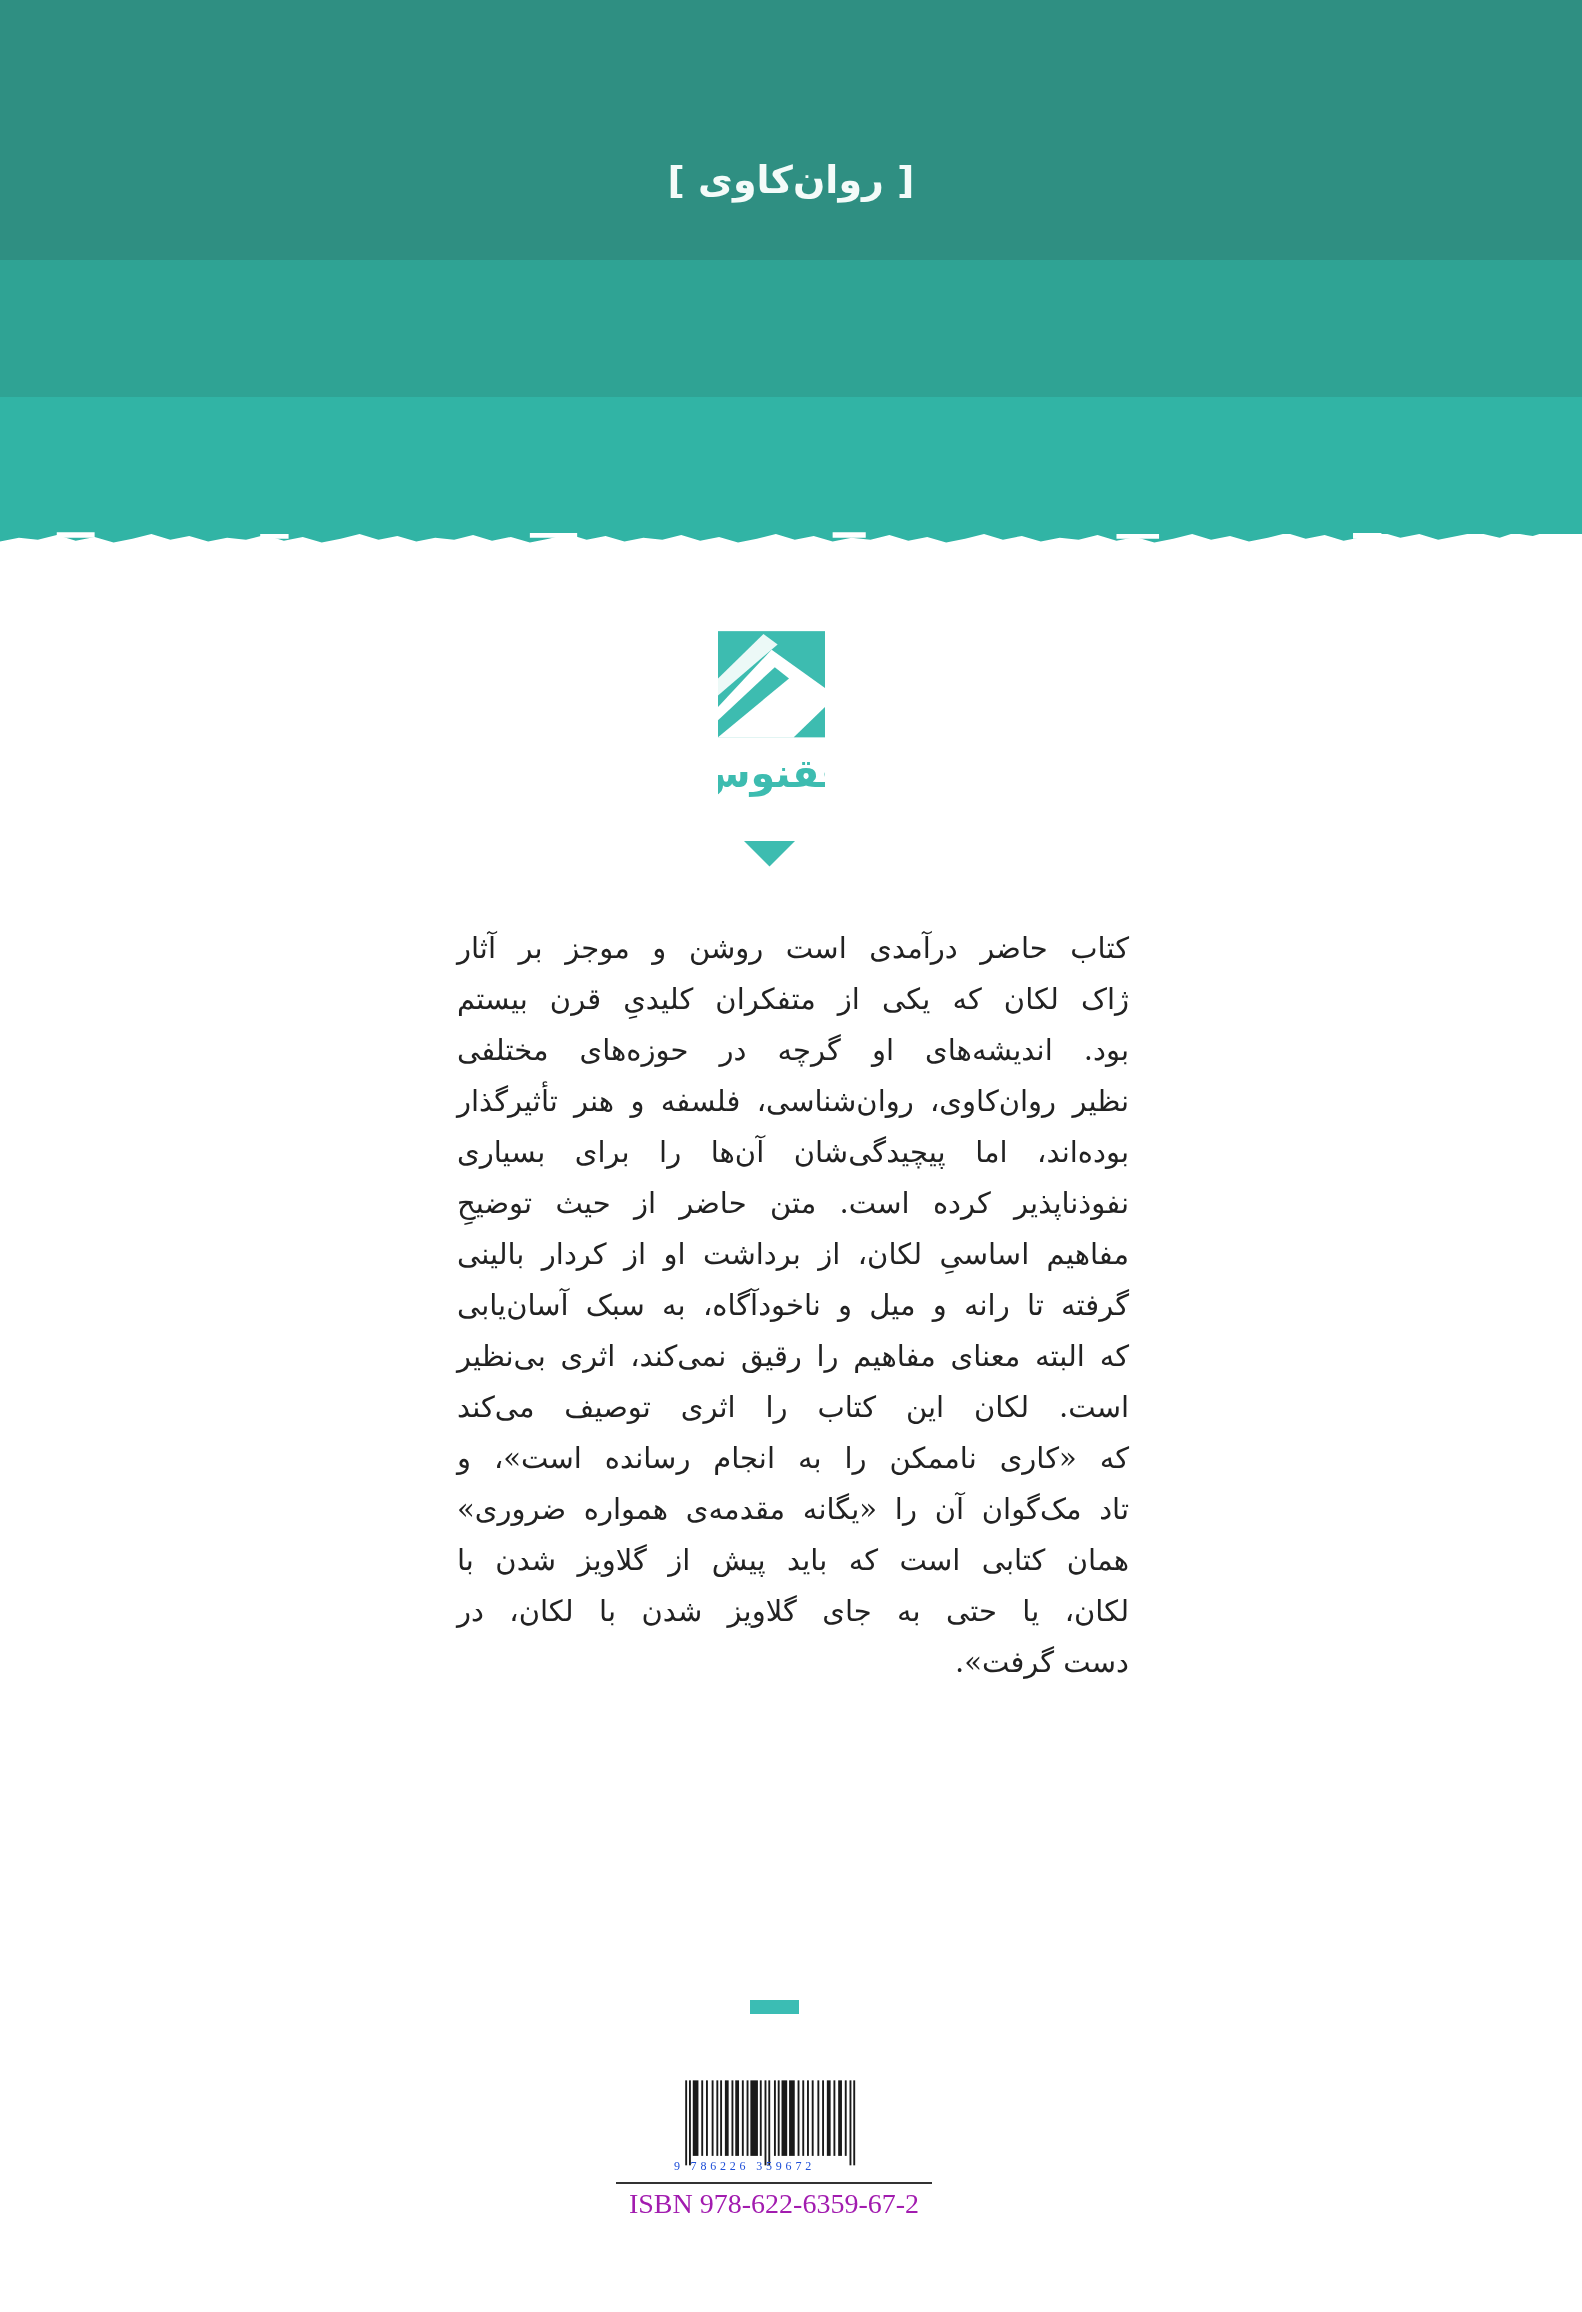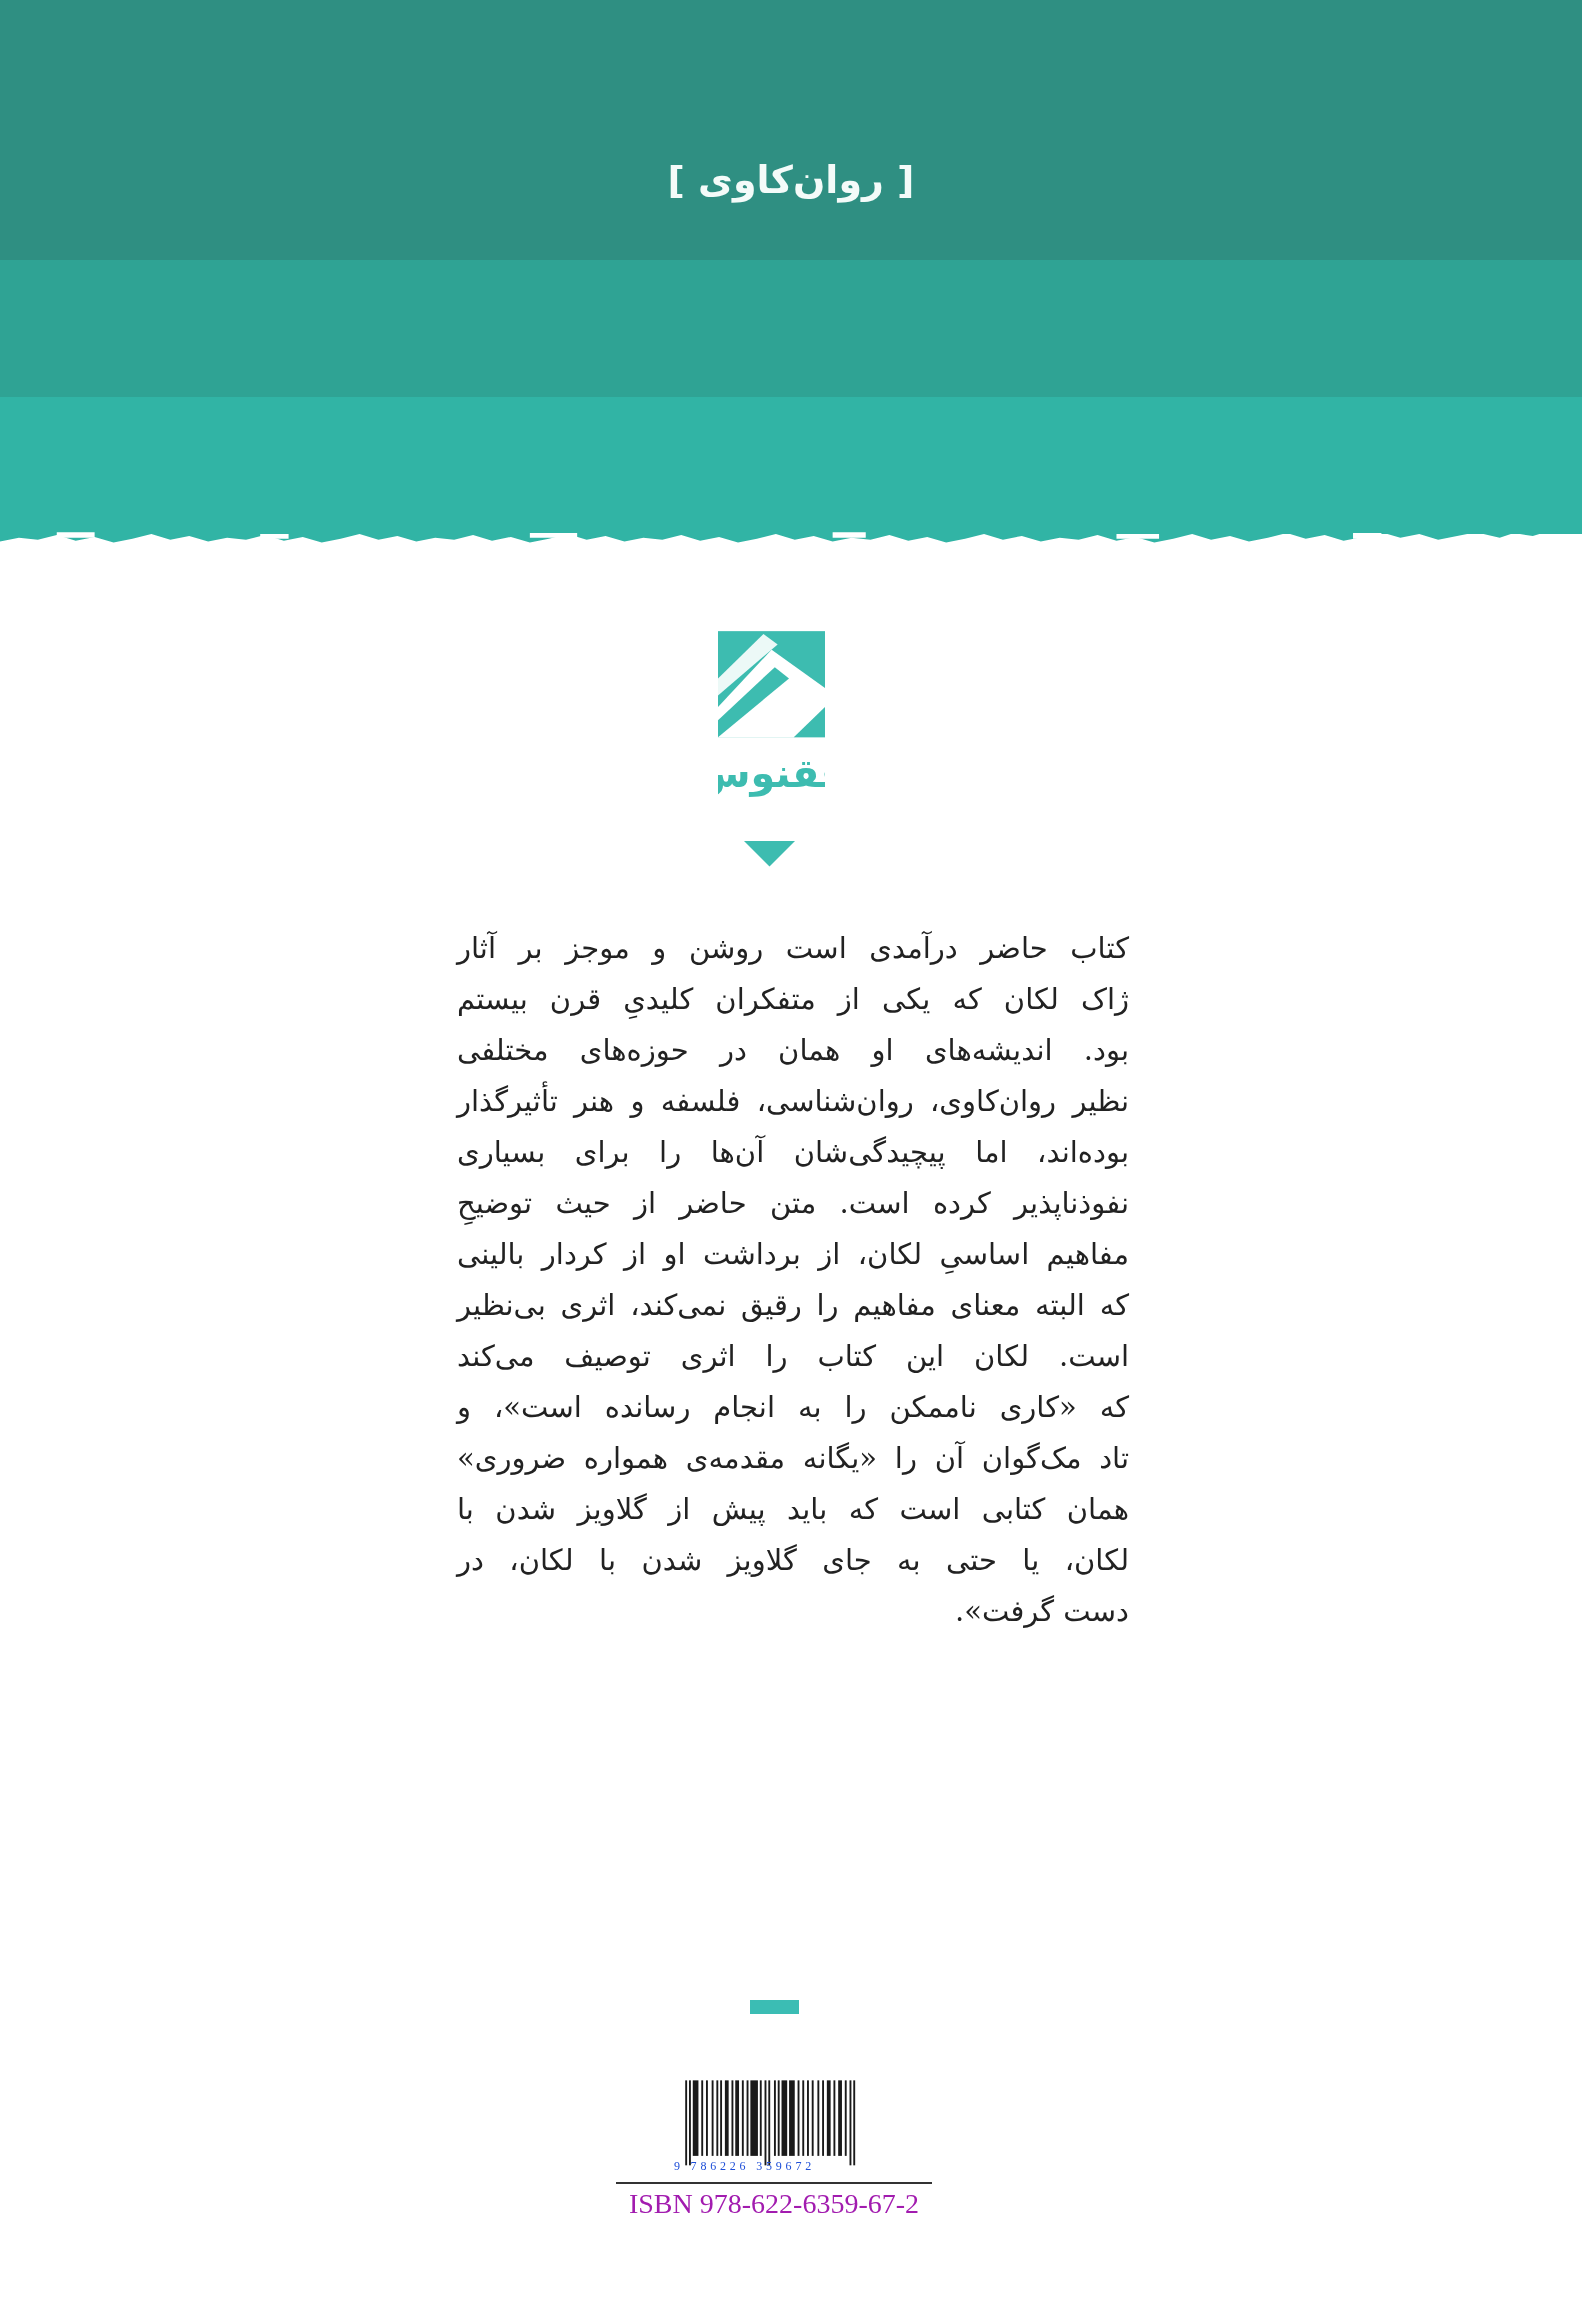--- a/index.html
+++ b/index.html
@@ -68,25 +68,26 @@
   <text x="56" y="165" text-anchor="middle" font-family="DejaVu Sans, sans-serif" font-size="42" font-weight="bold" fill="#3dbcb0">ﻗﻘﻨﻮﺱ</text>
 </svg>
 
 <svg class="down-arrow" viewBox="0 0 54 27">
   <polygon points="0,0 54,0 27,27" fill="#3dbcb0"></polygon>
 </svg>
 
 <div class="blurb">
   <span class="line">کتاب حاضر درآمدی است روشن و موجز بر آثار</span>
   <span class="line">ژاک لکان که یکی از متفکران کلیدیِ قرن بیستم</span>
-  <span class="line">بود. اندیشه‌های او همان در حوزه‌های مختلفی</span>
+  <span class="line">بود. اندیشه‌های او گرچه در حوزه‌های مختلفی</span>
   <span class="line">نظیر روان‌کاوی، روان‌شناسی، فلسفه و هنر تأثیرگذار</span>
   <span class="line">بوده‌اند، اما پیچیدگی‌شان آن‌ها را برای بسیاری</span>
   <span class="line">نفوذناپذیر کرده است. متن حاضر از حیث توضیحِ</span>
   <span class="line">مفاهیم اساسیِ لکان، از برداشت او از کردار بالینی</span>
+  <span class="line">گرفته تا رانه و میل و ناخودآگاه، به سبک آسان‌یابی</span>
   <span class="line">که البته معنای مفاهیم را رقیق نمی‌کند، اثری بی‌نظیر</span>
   <span class="line">است. لکان این کتاب را اثری توصیف می‌کند</span>
   <span class="line">که «کاری ناممکن را به انجام رسانده است»، و</span>
   <span class="line">تاد مک‌گوان آن را «یگانه مقدمه‌ی همواره ضروری»</span>
   <span class="line">همان کتابی است که باید پیش از گلاویز شدن با</span>
   <span class="line">لکان، یا حتی به جای گلاویز شدن با لکان، در</span>
   <span class="line last">دست گرفت».</span>
 </div>
 
 <div class="divider"></div>

